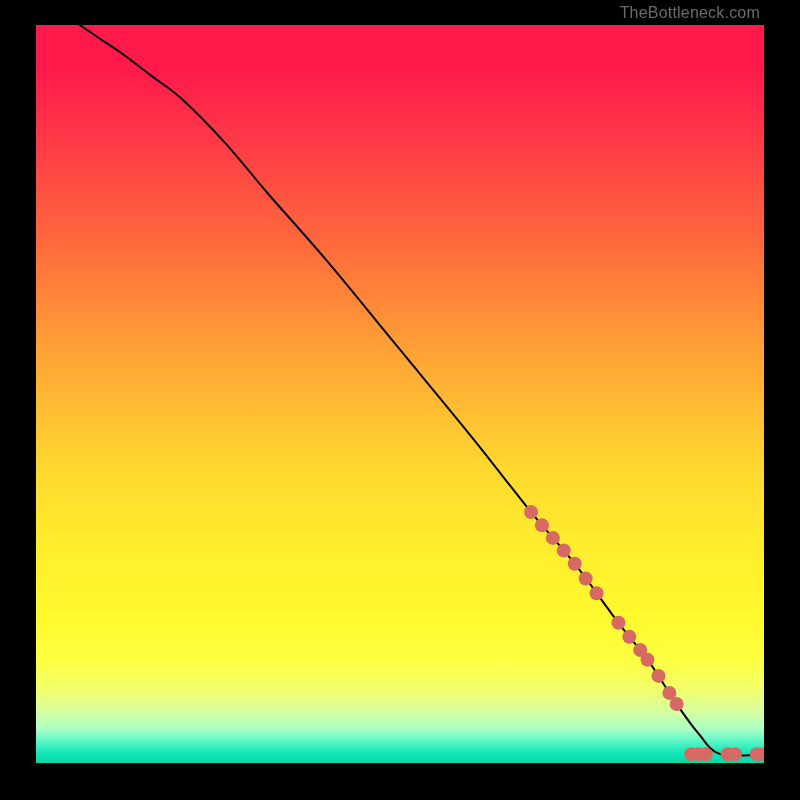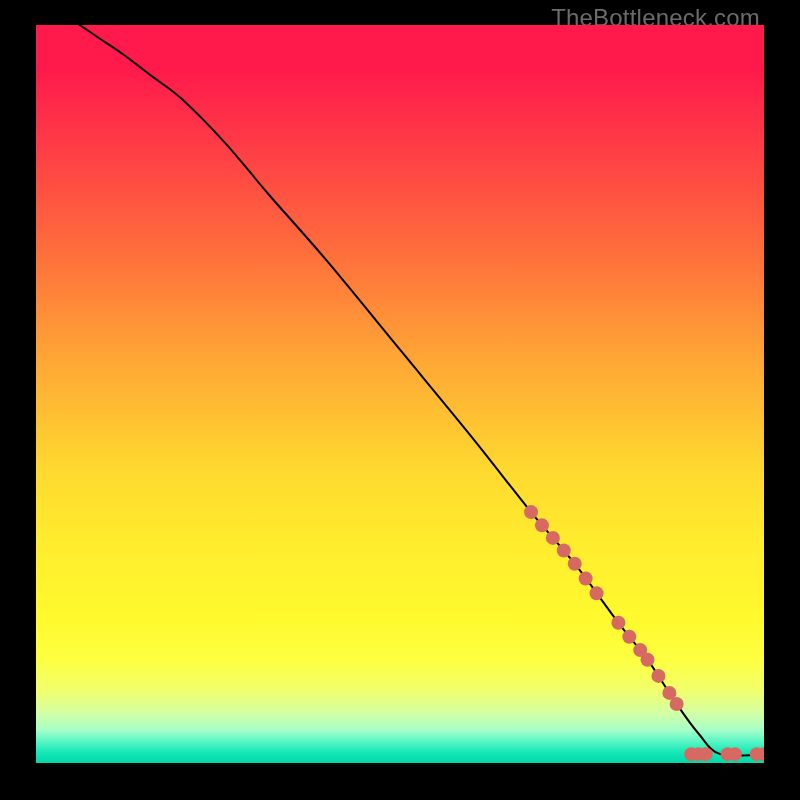--- a/index.html
+++ b/index.html
@@ -39,21 +39,21 @@
       #5cf7c5 97%,
       #18e8b8 98.5%,
       #00d8a8 100%
     );
   }
   .attribution {
     position: absolute;
     top: 4px;
     right: 40px;
     color: #6b6b6b;
-    font-size: 24px;
+    font-size: 16px;
     letter-spacing: 0.2px;
     font-weight: 500;
   }
   svg.plot {
     position: absolute;
     inset: 0;
   }
 </style>
 </head>
 <body>

